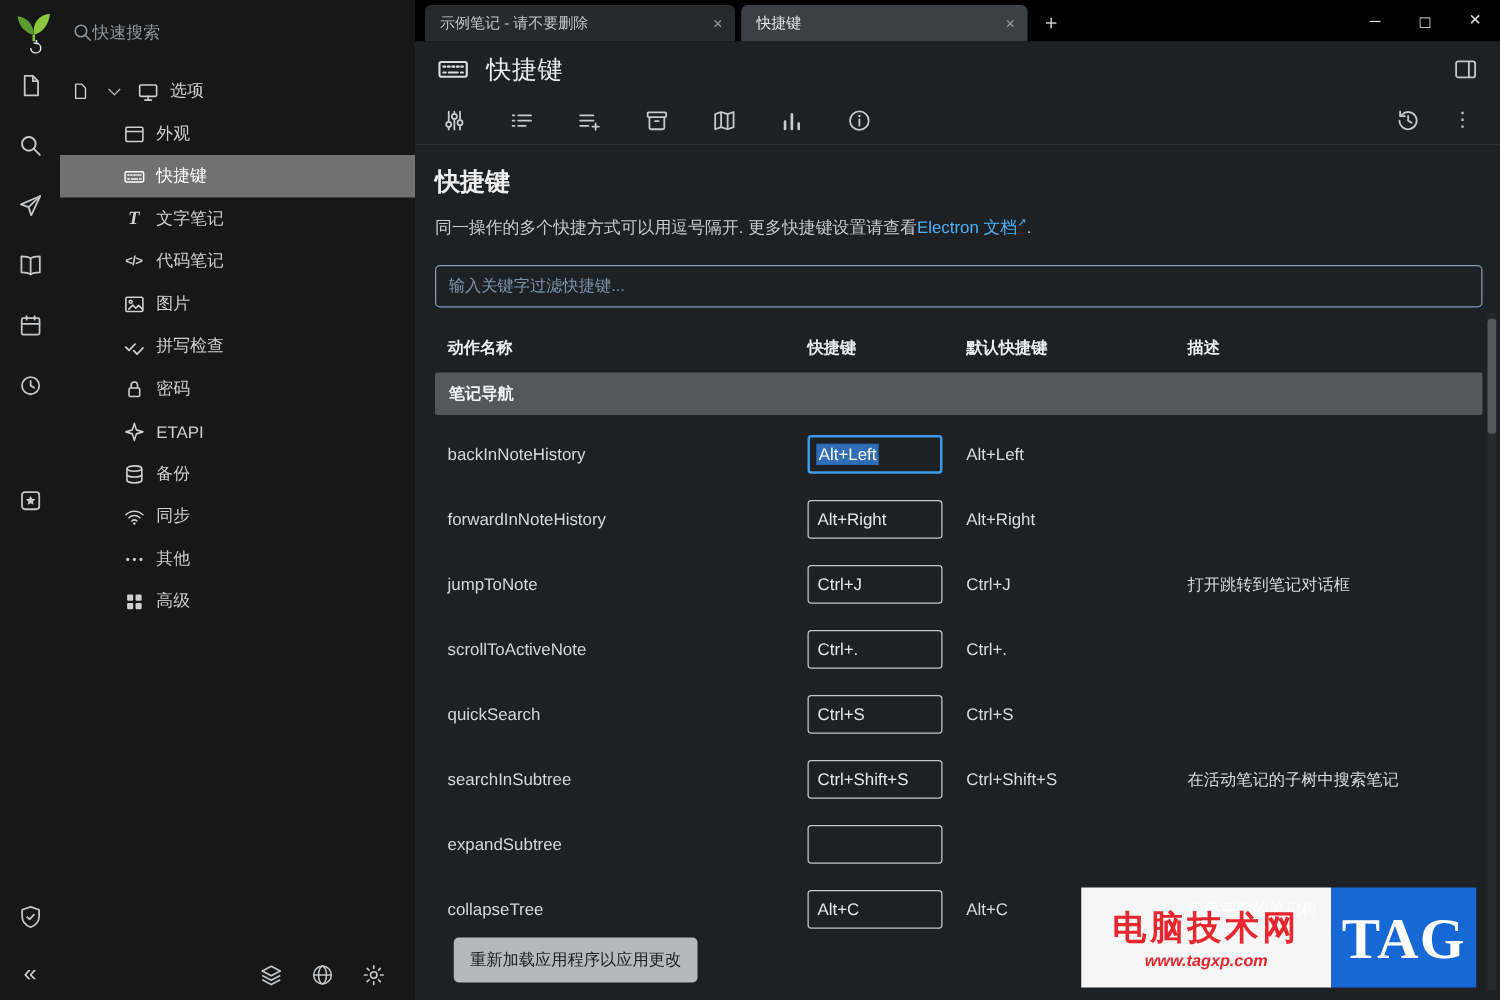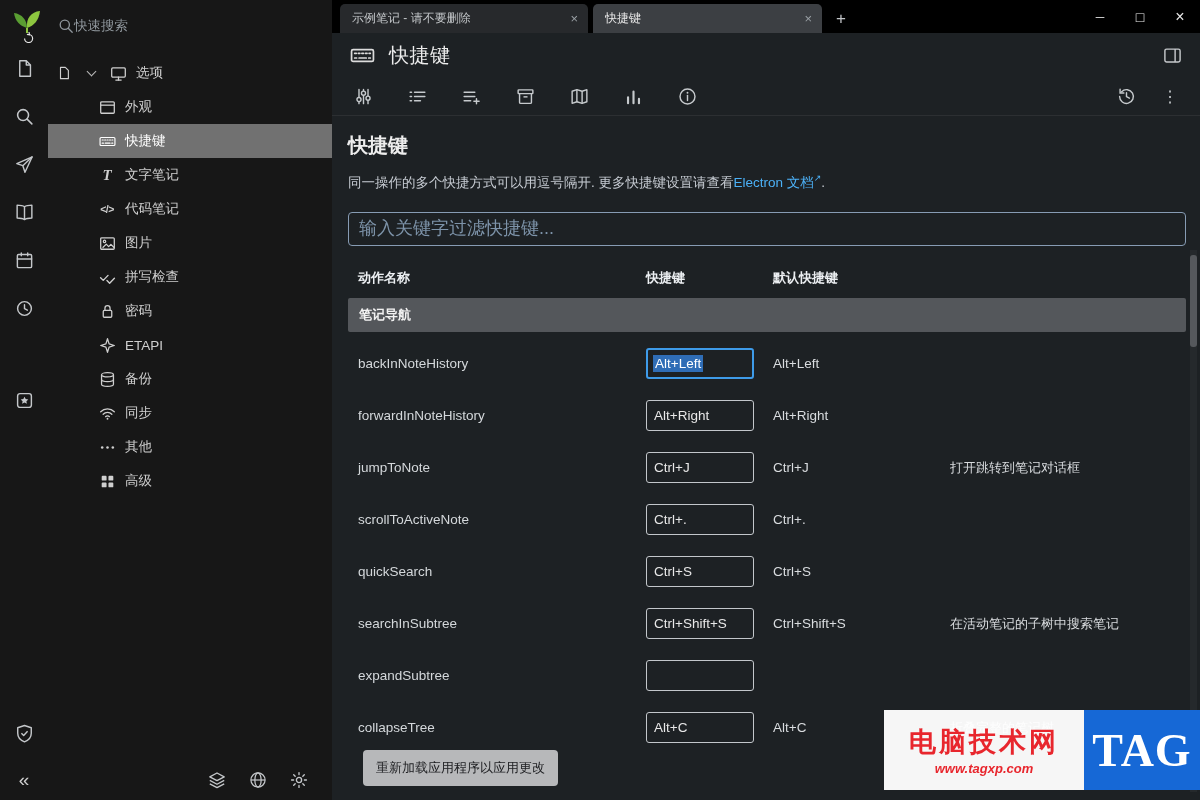--- a/index.html
+++ b/index.html
@@ -56,21 +56,21 @@
   .ricon { width:19px; height:19px; color:#c6cacd; display:flex; align-items:center; justify-content:center; cursor:pointer; }
   .ribbon-right { margin-left:auto; display:flex; gap:26px; align-items:center; }
   .kebab { font-size:16px; color:#c6cacd; line-height:1; cursor:pointer; }
 
   .content { flex:1; padding:12px 14px 0 16px; position:relative; overflow:hidden; }
   .content h2 { margin:4px 0 0; font-size:20px; font-weight:600; color:#ededed; }
   .desc { margin:14px 0 12px; font-size:13.5px; color:#c6cbd2; }
   .desc a { color:#4cb1f7; text-decoration:none; cursor:pointer; }
   .ext-mark { color:#4cb1f7; font-size:9px; vertical-align:super; }
   .filter { width:100%; height:34px; margin-top:8px; background:transparent; border:1px solid #879cb4;
-            border-radius:4px; color:#dfe8f2; padding:0 10px; font-size:18px; outline:none;
+            border-radius:4px; color:#dfe8f2; padding:0 10px; font-size:13px; outline:none;
             font-family:"Liberation Sans", sans-serif; }
   .filter::placeholder { color:#7d93a9; }
 
   .thead { display:grid; grid-template-columns:288px 127px 177px 1fr; height:40px; align-items:center;
            font-size:13px; font-weight:700; color:#eceff2; padding-left:10px; margin-top:12px; }
   .section-row { height:34px; background:#54575b; display:flex; align-items:center; padding-left:11px;
                  font-size:13px; font-weight:700; color:#f2f2f2; border-radius:2px; }
   .rows { margin-top:6px; }
   .trow { display:grid; grid-template-columns:288px 127px 177px 1fr; height:52px; align-items:center;
           padding-left:10px; color:#d9dcdf; }
@@ -82,21 +82,21 @@
   .desc-col { font-size:13px; }
 
   .reload-btn { position:absolute; left:31px; bottom:14px; background:#b7b8ba; color:#202124; border:none;
                 border-radius:4px; font-size:13px; padding:9px 13px; cursor:pointer;
                 font-family:"Liberation Sans", sans-serif; }
 
   .scroll-thumb { position:absolute; right:3px; top:255px; width:7px; height:92px; background:#55585c;
                   border-radius:3px; cursor:pointer; }
   .scroll-track { position:absolute; right:3px; top:250px; bottom:8px; width:7px; background:rgba(255,255,255,0.04); }
 
-  .watermark { position:absolute; right:0; bottom:10px; width:316px; height:80px; display:flex; }
+  .watermark { position:absolute; right:19px; bottom:10px; width:316px; height:80px; display:flex; }
   .wm-left { flex:1; background:rgba(255,255,255,0.96); display:flex; flex-direction:column;
              align-items:center; justify-content:center; gap:1px; }
   .wm-title { color:#e8262d; font-size:27px; font-weight:700; letter-spacing:3px; }
   .wm-url { color:#e8262d; font-size:13px; font-weight:700; font-style:italic; }
   .wm-right { width:116px; background:#1668d6; display:flex; align-items:center; justify-content:center; }
   .wm-tag { color:#fff; font-family:"Liberation Serif", serif; font-weight:700; font-size:46px; letter-spacing:1px; }
 
   .chevron-down { width:7px; height:7px; border-right:1.5px solid #bbb; border-bottom:1.5px solid #bbb;
                   transform:rotate(45deg); margin-top:-3px; }
 </style>
@@ -444,20 +444,21 @@
     <div class="content">
       <h2>快捷键</h2>
       <p class="desc"><span>同一操作的多个快捷方式可以用逗号隔开. 更多快捷键设置请查看</span><a>Electron 文档</a><span class="ext-mark">↗</span><span>.</span></p>
 
       <input class="filter" placeholder="输入关键字过滤快捷键..." style="">
 
       <div class="thead">
         <span>动作名称</span>
         <span>快捷键</span>
         <span>默认快捷键</span>
+        <span>描述</span>
       </div>
 
       <div class="section-row">
         <span>笔记导航</span>
       </div>
 
       <div class="rows">
         <div class="trow">
           <span class="action-col">backInNoteHistory</span>
           <span>

